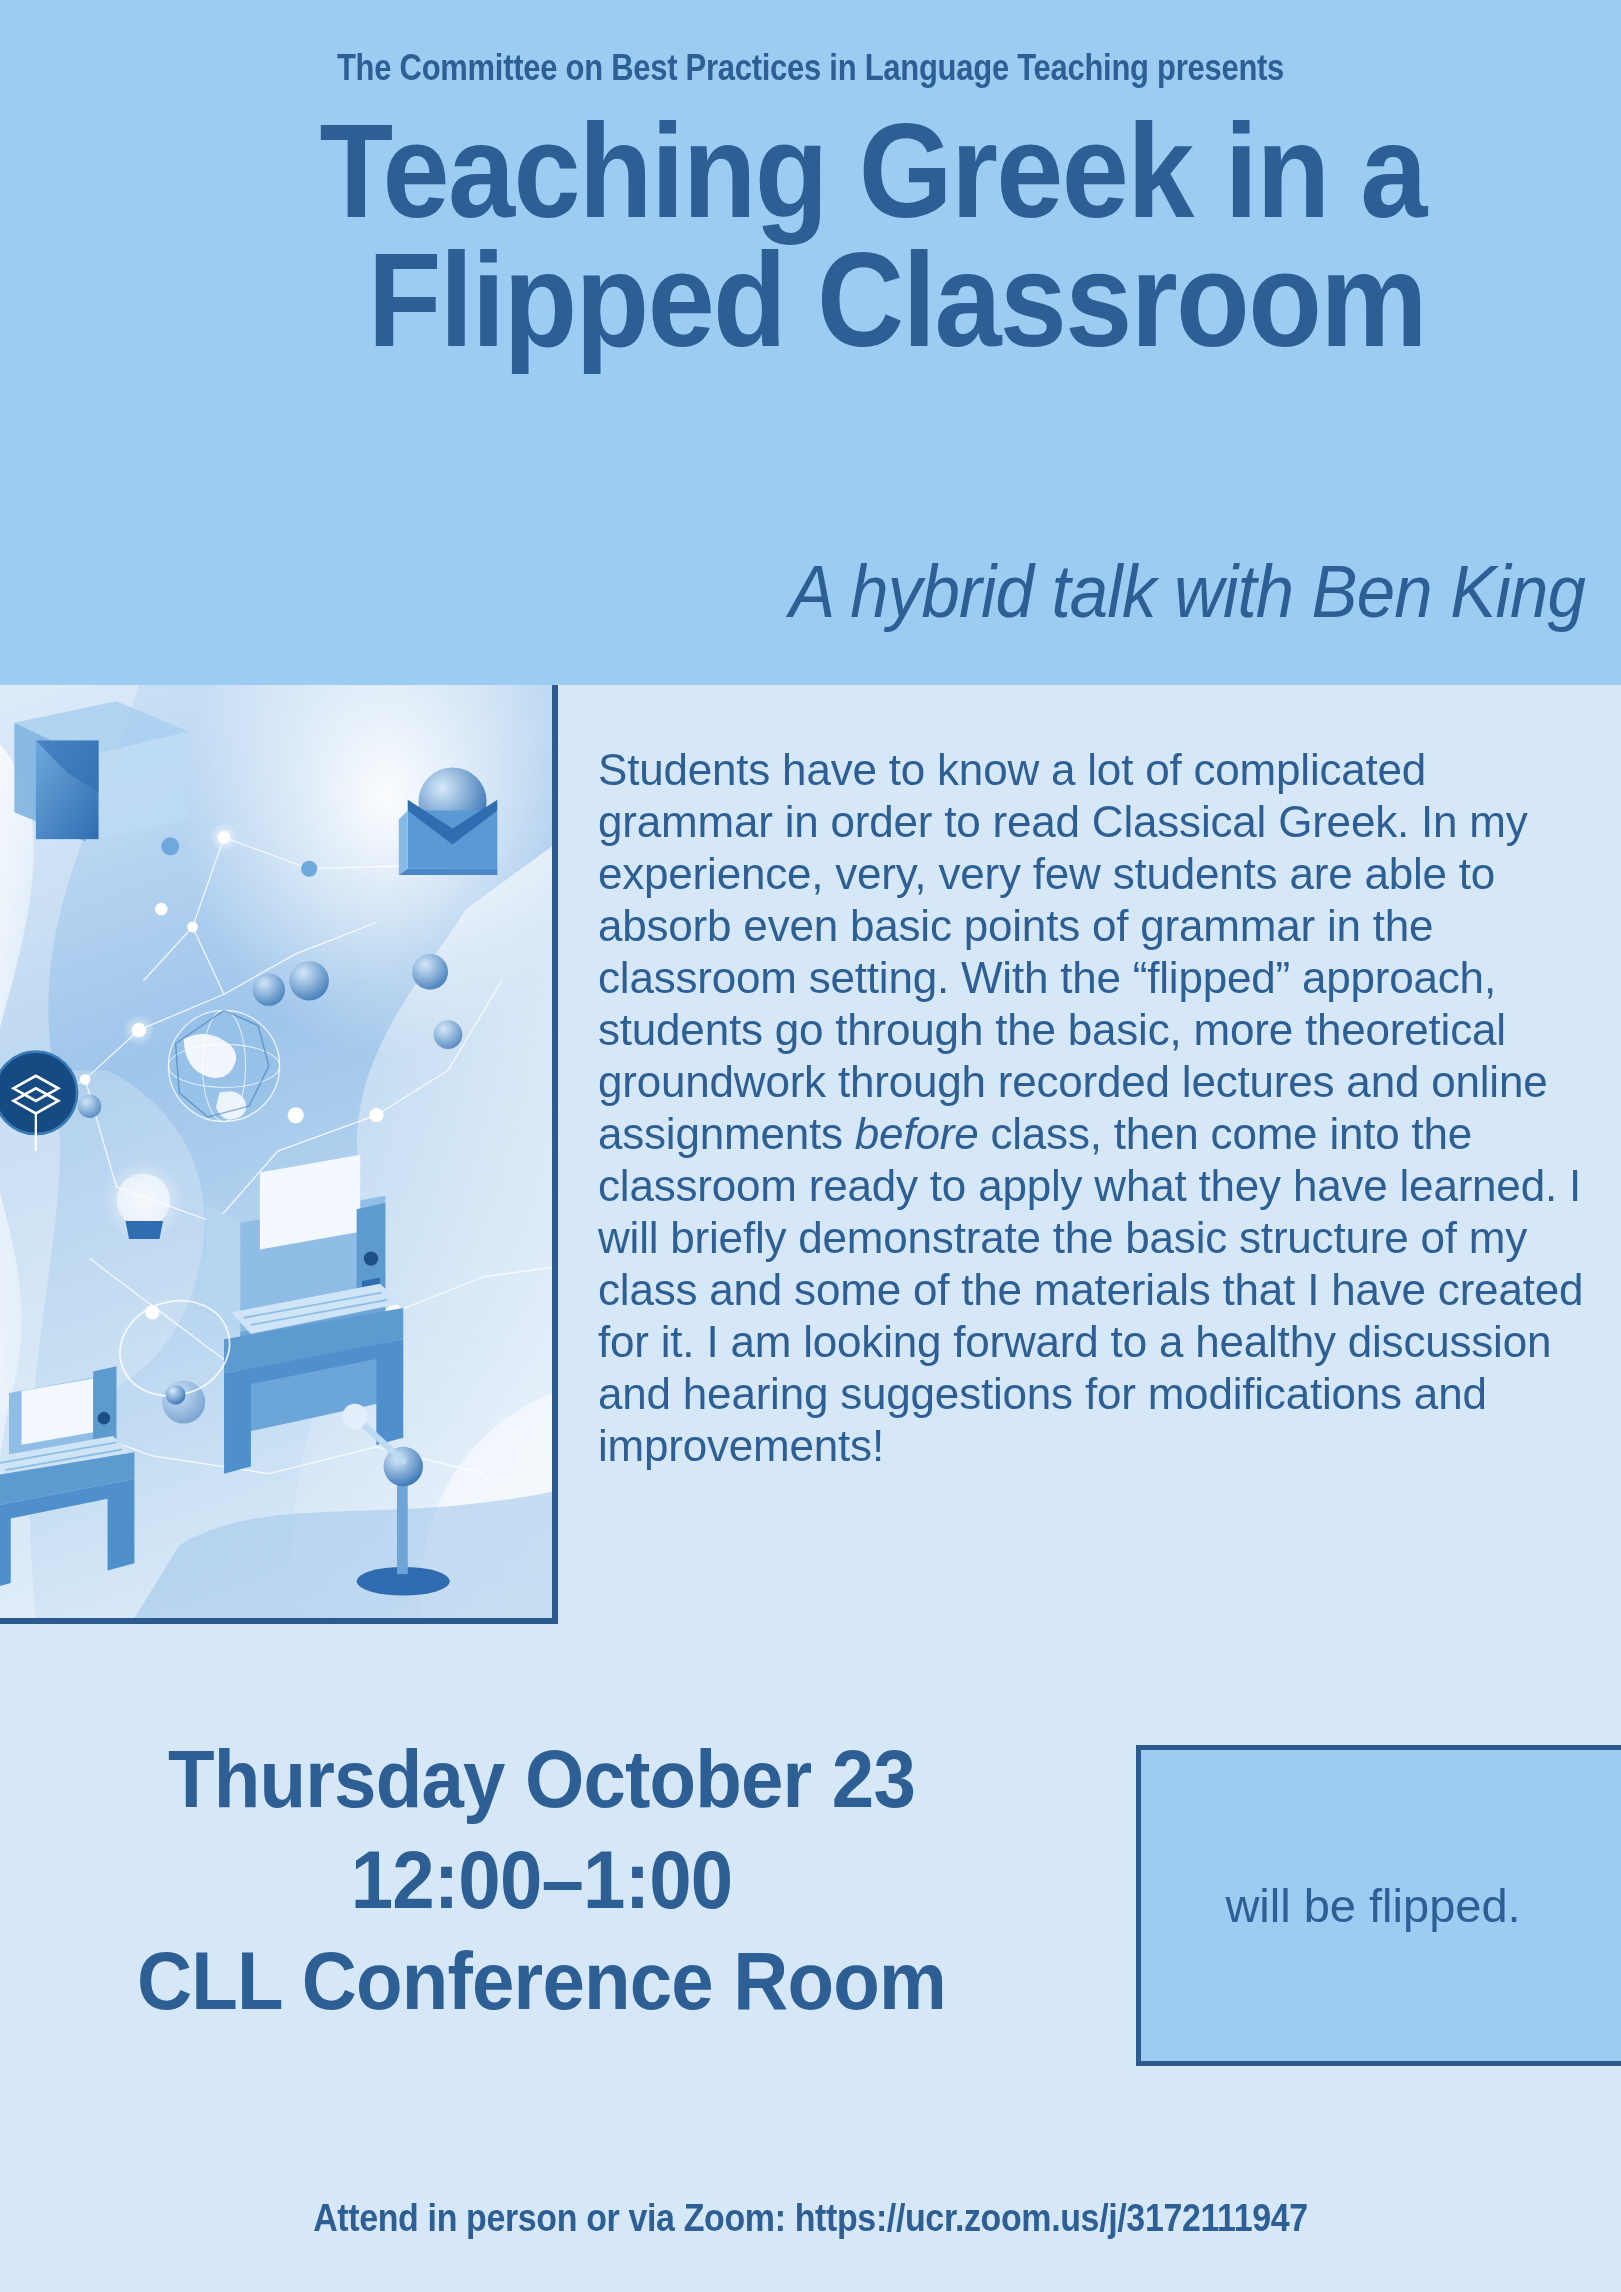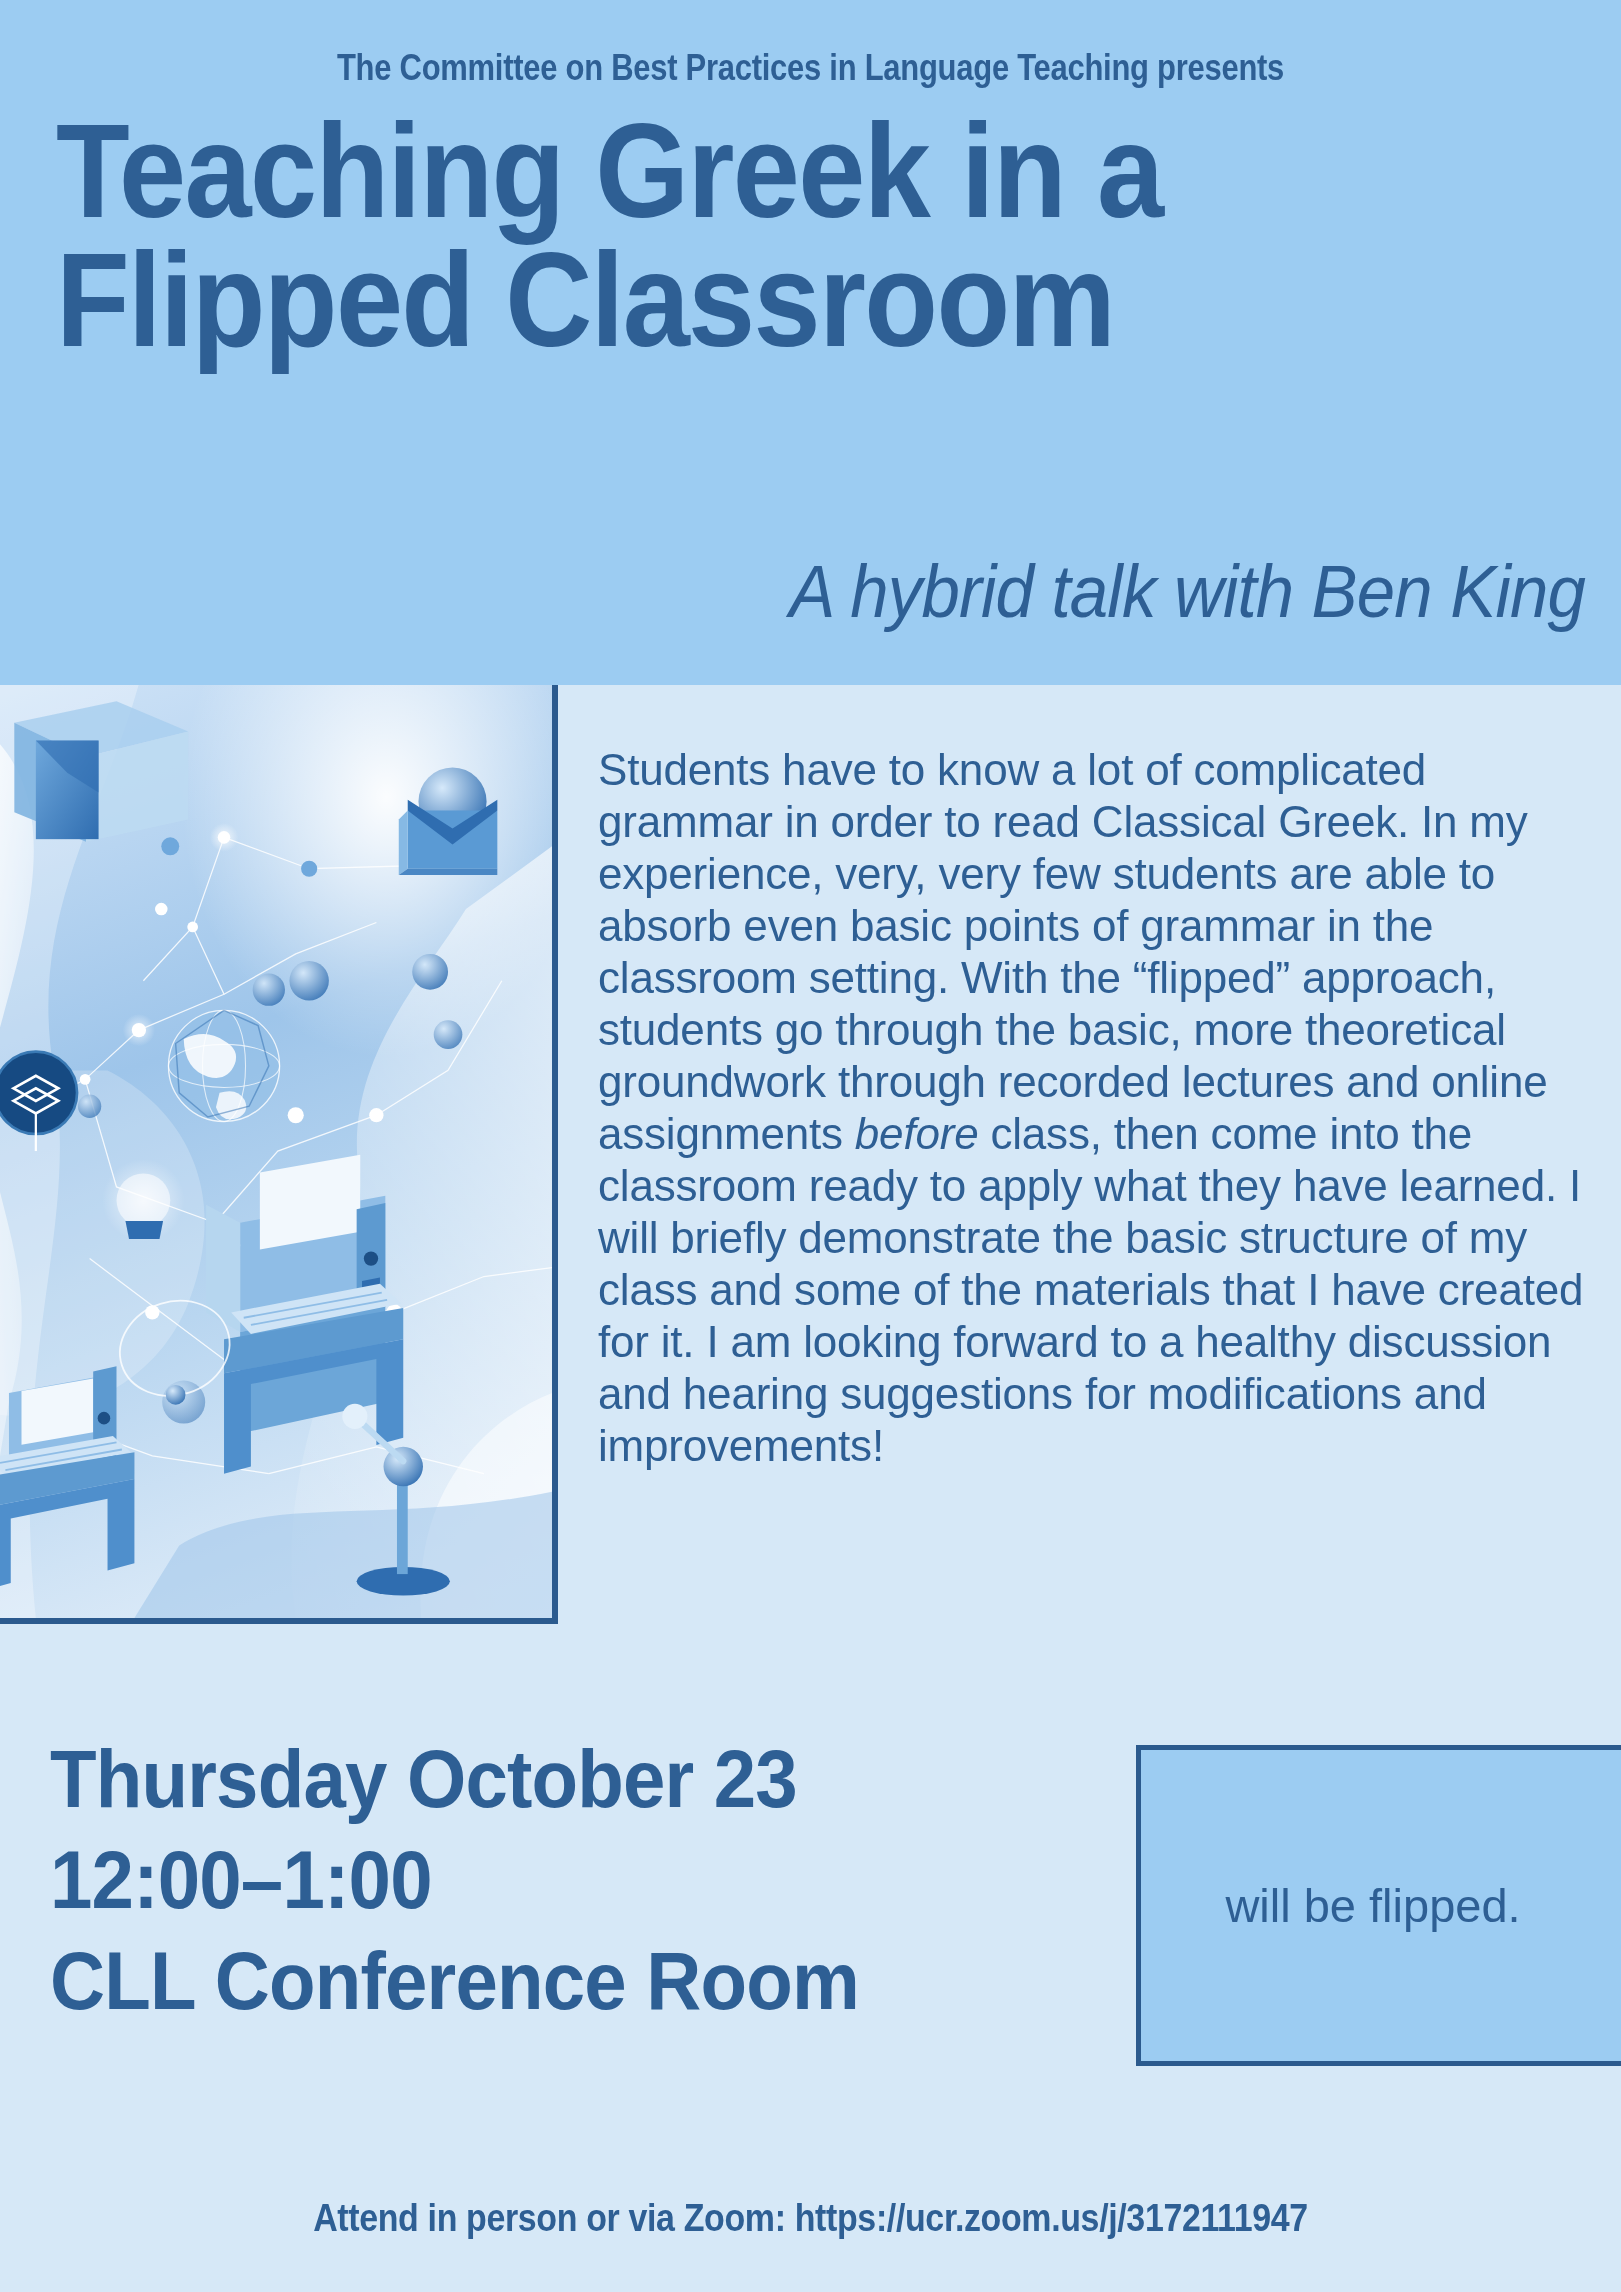--- a/index.html
+++ b/index.html
@@ -35,20 +35,21 @@
     letter-spacing: -0.3px;
     transform: scaleX(0.86);
     white-space: nowrap;
   }
 
   #title-block {
     position: absolute;
     left: 56px;
     top: 106px;
     width: 1522px;
+    text-align: right;
   }
   .title-line {
     font-size: 134px;
     font-weight: bold;
     color: #2e5f94;
     line-height: 129px;
     letter-spacing: -1.8px;
     transform: scaleX(0.9);
     transform-origin: left center;
     white-space: nowrap;
@@ -97,20 +98,21 @@
     letter-spacing: -0.2px;
   }
   #body-copy em { font-style: italic; }
 
   
   #details {
     position: absolute;
     left: 50px;
     top: 1728px;
     width: 1057px;
+    text-align: center;
   }
   .detail-line {
     font-size: 82px;
     font-weight: bold;
     color: #2e5f94;
     line-height: 101px;
     letter-spacing: -0.9px;
     transform: scaleX(0.93);
     transform-origin: left center;
     white-space: nowrap;

